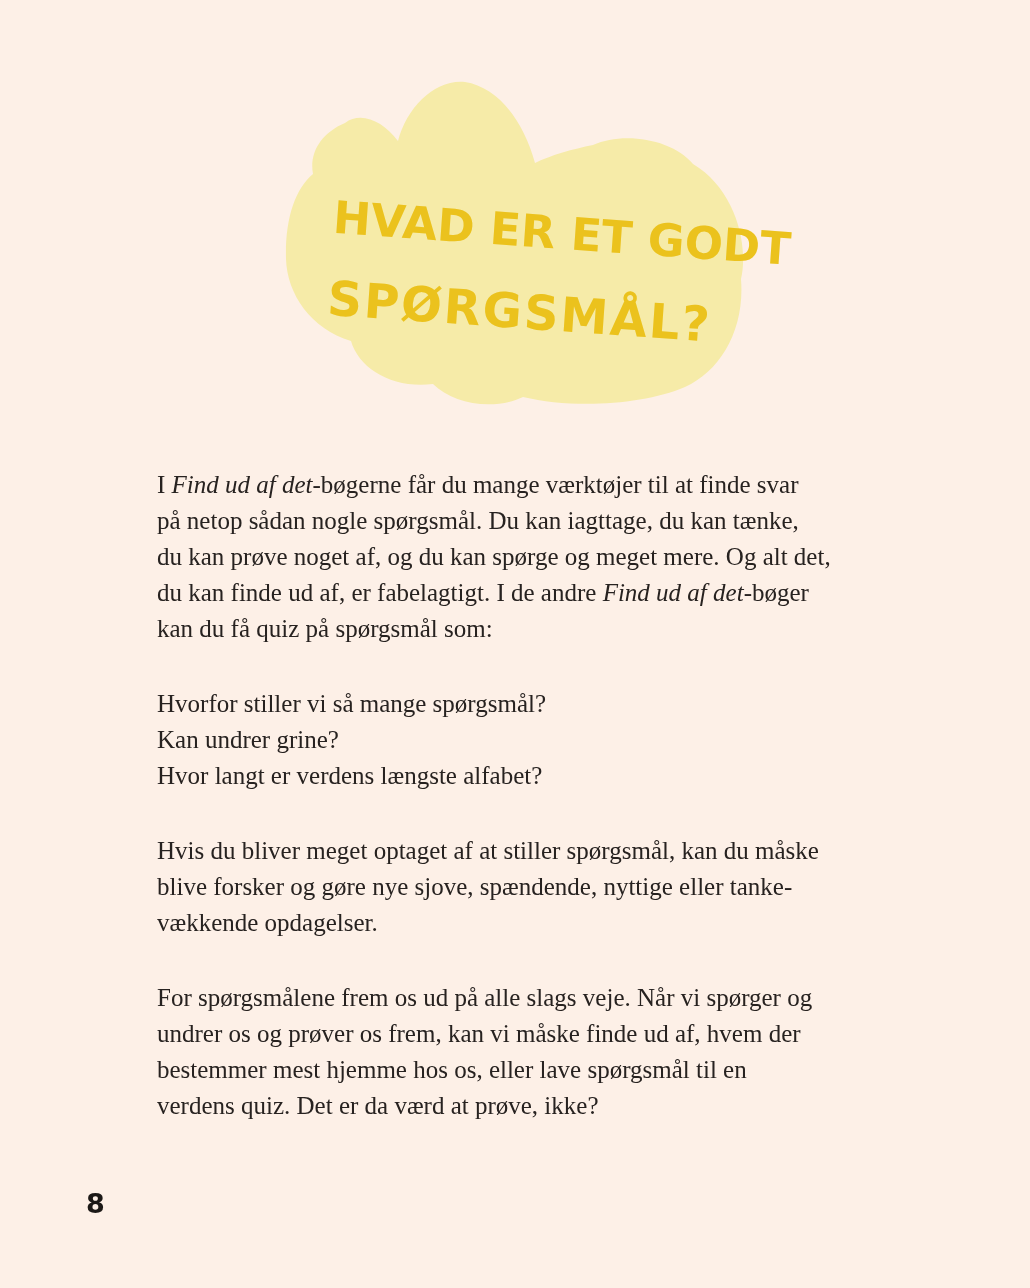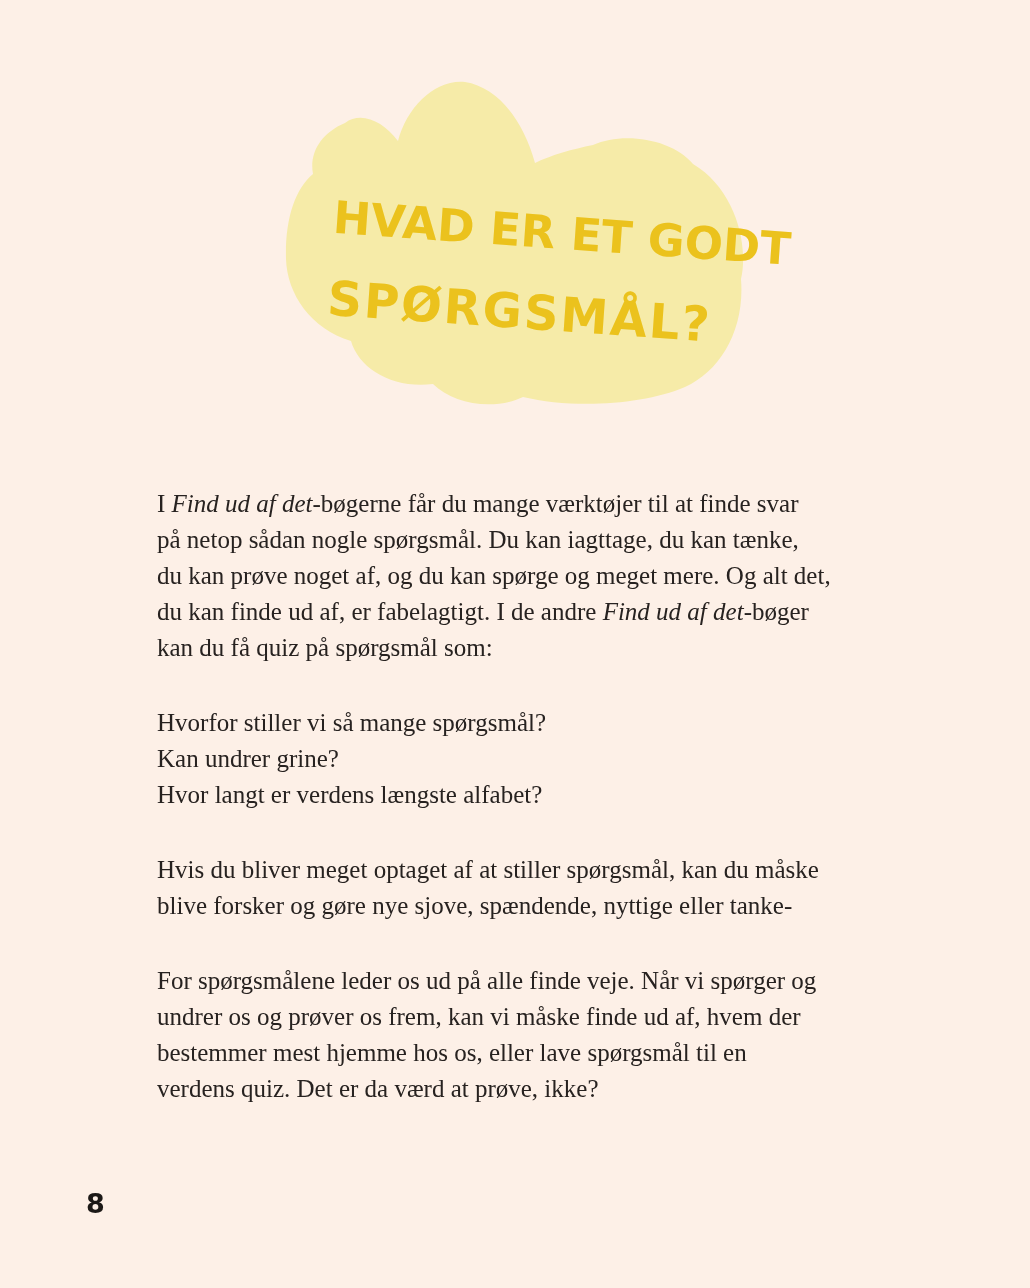--- a/index.html
+++ b/index.html
@@ -39,21 +39,20 @@
   .heading .h-line1 { font-size: 45px; display: block; }
   .heading .h-line2 { font-size: 48px; display: block; letter-spacing: 2px; }
   .body-col {
     position: absolute;
     left: 157px;
     top: 467px;
     width: 735px;
     font-size: 25px;
     line-height: 36px;
     color: #272220;
-    margin-top: 19px;
   }
   .para { margin-bottom: 39px; }
   .para:last-child { margin-bottom: 0; }
   .t-line { display: block; }
   .italic { font-style: italic; }
   .page-number {
     position: absolute;
     left: 86px;
     top: 1188px;
     font-family: "DejaVu Sans", sans-serif;
@@ -105,24 +104,25 @@
 
     <div class="para">
       <span class="t-line">Hvorfor stiller vi så mange spørgsmål?</span>
       <span class="t-line">Kan undrer grine?</span>
       <span class="t-line">Hvor langt er verdens længste alfabet?</span>
     </div>
 
     <div class="para">
       <span class="t-line">Hvis du bliver meget optaget af at stiller spørgsmål, kan du måske</span>
       <span class="t-line">blive forsker og gøre nye sjove, spændende, nyttige eller tanke-</span>
+      <span class="t-line">vækkende opdagelser.</span>
     </div>
 
     <div class="para">
-      <span class="t-line">For spørgsmålene leder os ud på alle finde veje. Når vi spørger og</span>
+      <span class="t-line">For spørgsmålene frem os ud på alle slags veje. Når vi spørger og</span>
       <span class="t-line">undrer os og prøver os frem, kan vi måske finde ud af, hvem der</span>
       <span class="t-line">bestemmer mest hjemme hos os, eller lave spørgsmål til en</span>
       <span class="t-line">verdens quiz. Det er da værd at prøve, ikke?</span>
     </div>
 
   </div>
 
   <div class="page-number">8</div>
 
 </div>

